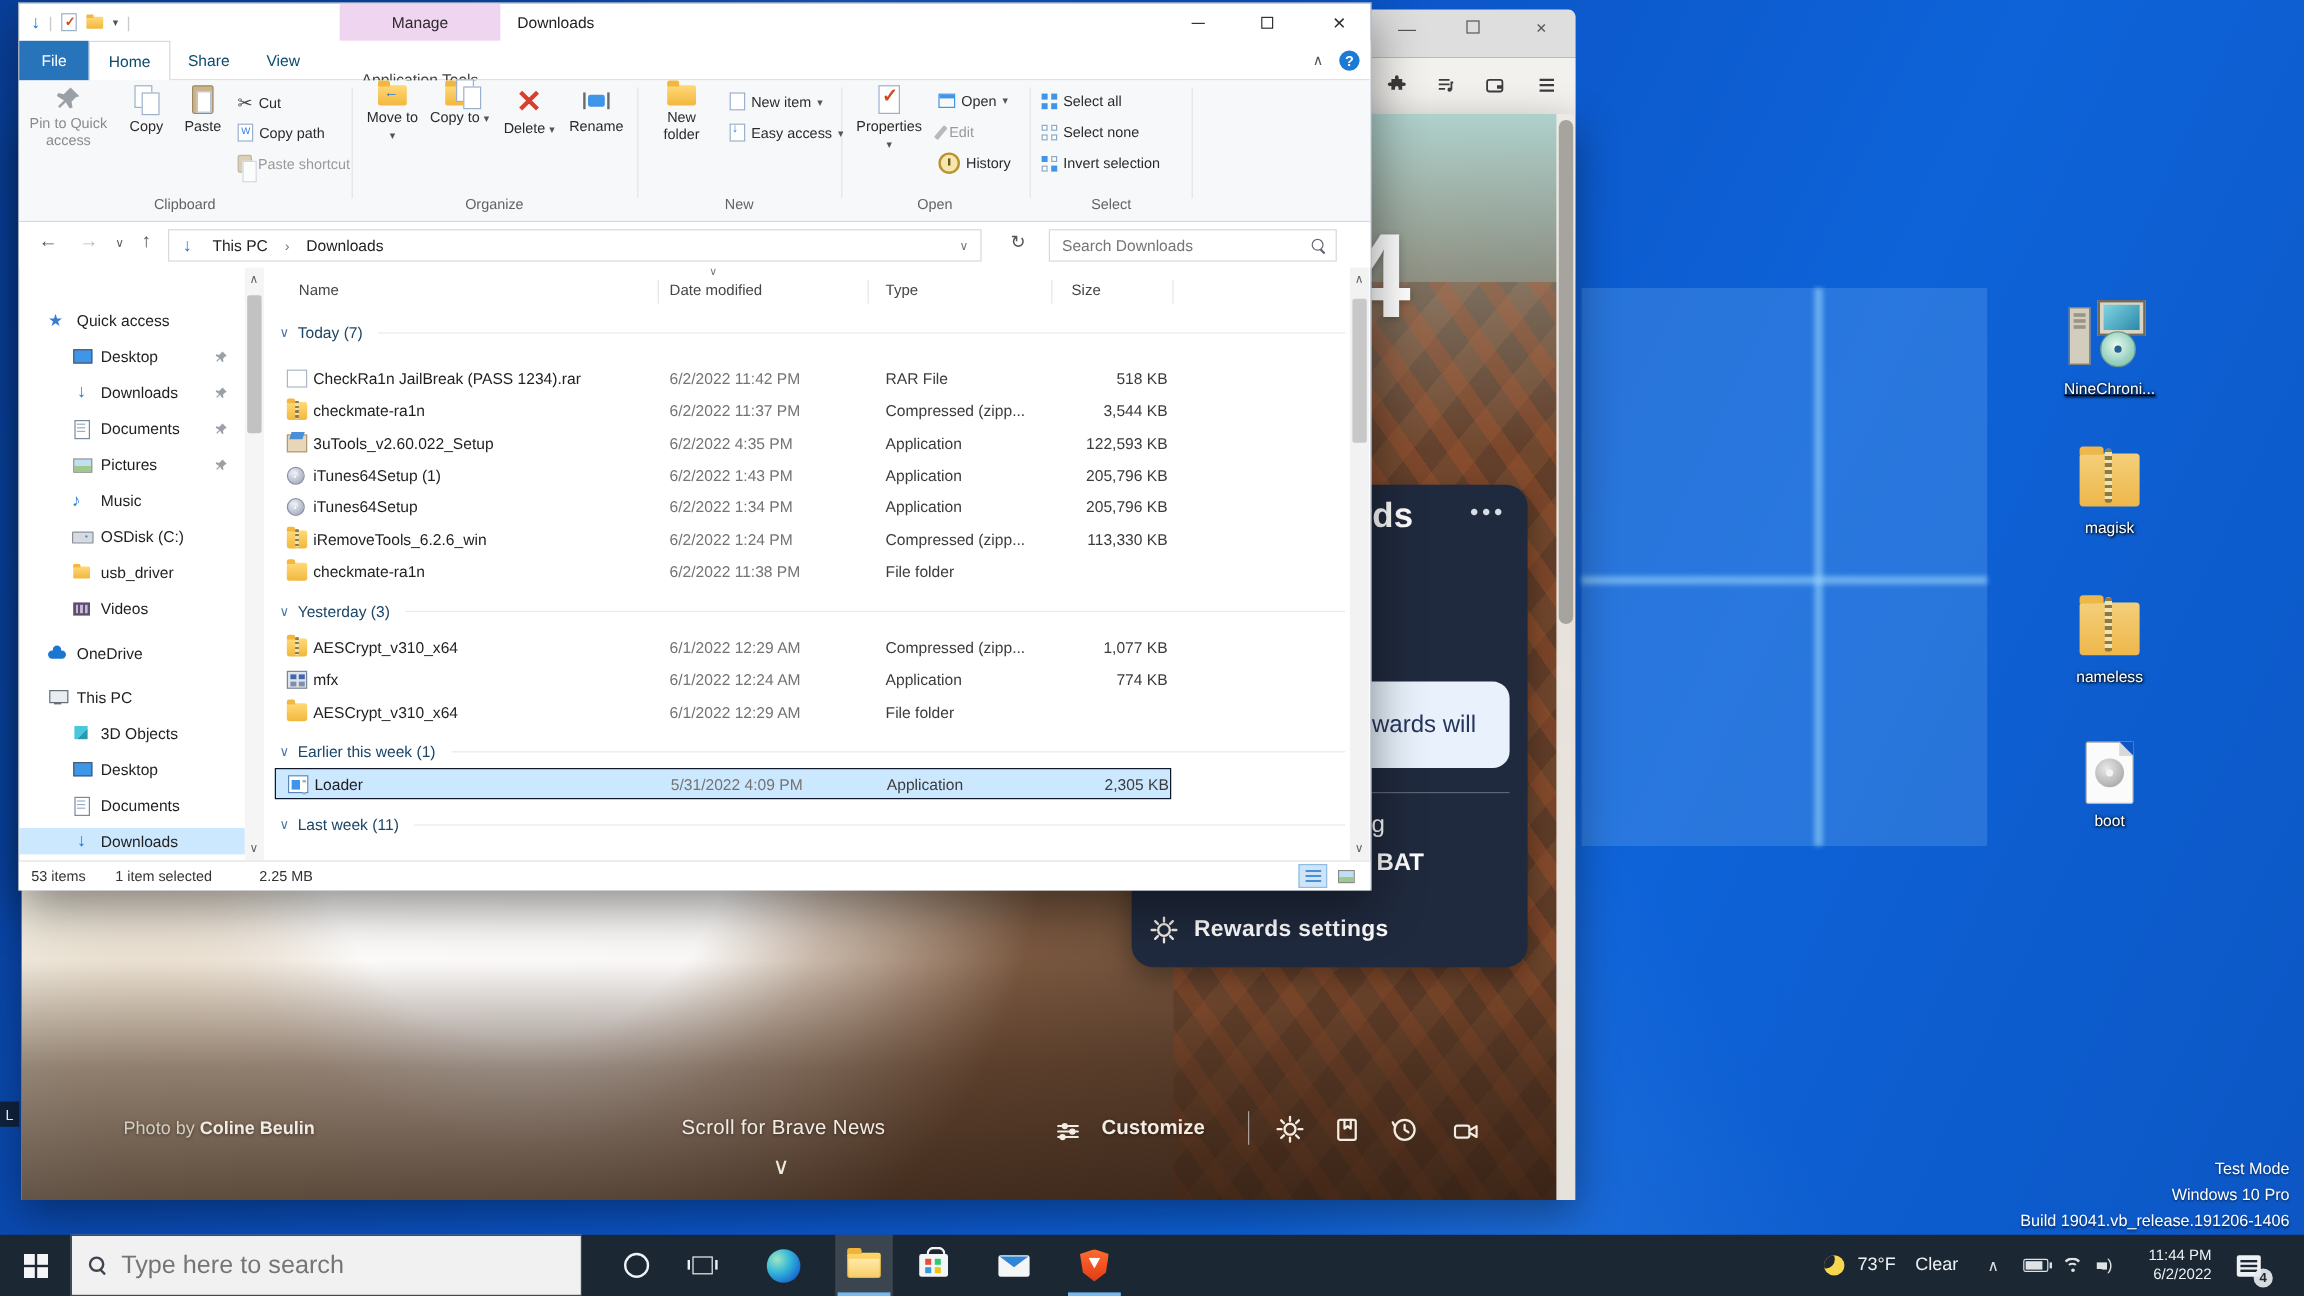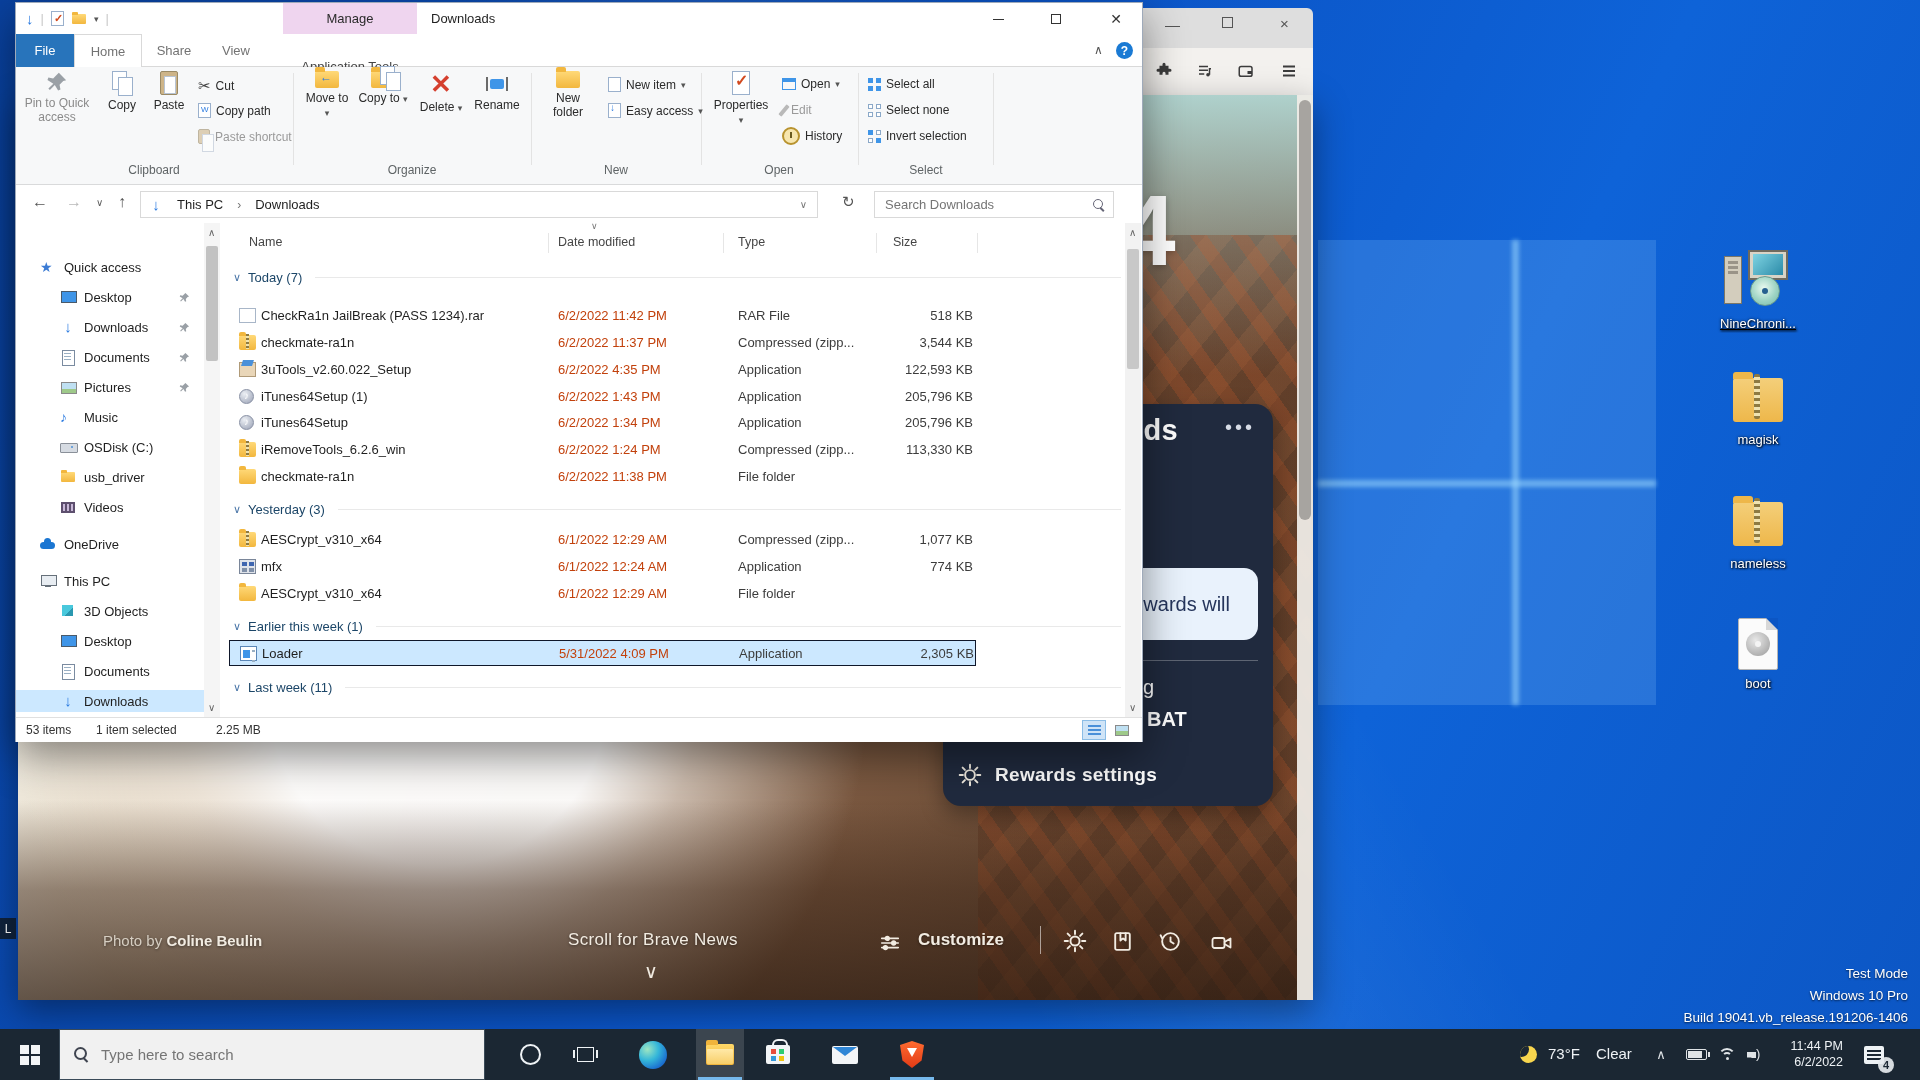--- a/index.html
+++ b/index.html
@@ -75,21 +75,21 @@
   .wsvg{stroke:#f2ece2;fill:none;stroke-width:1.8;stroke-linecap:round;stroke-linejoin:round;}
 
   
   .explorer{left:15px;top:2px;width:1128px;height:740px;background:#fff;border:1px solid rgba(80,100,130,.55);box-shadow:0 14px 40px rgba(0,0,0,.45);}
   .managetab{left:267px;top:0;width:134px;height:31px;background:#efd5ef;display:flex;align-items:center;justify-content:center;font-size:13px;color:#2b2b2b;}
   .wtitle{left:415px;top:8px;font-size:13px;color:#1f1f1f;}
   .cap{width:20px;height:20px;display:flex;align-items:center;justify-content:center;color:#333;font-size:14px;}
   .capmin i{display:block;width:11px;border-top:1px solid #333;}
   .capmax i{display:block;width:10px;height:10px;border:1px solid #333;}
   .tabsrow{left:0;top:31px;width:1126px;height:33px;background:#fff;border-bottom:1px solid #d9d9d9;}
-  .tab{position:absolute;top:0;height:33px;display:flex;align-items:center;justify-content:center;font-size:13px;color:#737373;}
+  .tab{position:absolute;top:0;height:33px;display:flex;align-items:center;justify-content:center;font-size:13px;color:#0c4a6e;}
   .tab-file{background:#2874bb;color:#fff;}
   .tab-sel{background:#fff;border:1px solid #d9d9d9;border-bottom:none;}
   .helpcirc{width:17px;height:17px;border-radius:50%;background:#1a7ad4;color:#fff;font-size:12px;font-weight:bold;display:flex;align-items:center;justify-content:center;}
   .ribbon{left:0;top:64px;width:1126px;height:118px;background:#f7f8f9;border-bottom:1px solid #d9dadb;}
   .gsep{position:absolute;top:6px;width:1px;height:92px;background:#e3e3e3;}
   .glab{position:absolute;top:96px;font-size:12px;color:#5f6466;width:120px;text-align:center;}
   .bigbtn{position:absolute;top:4px;height:88px;display:flex;flex-direction:column;align-items:center;gap:3px;font-size:12px;color:#2b2b2b;text-align:center;line-height:14px;}
   .smallbtn{position:absolute;display:flex;align-items:center;gap:5px;font-size:12px;color:#2b2b2b;}
   .dis{color:#9a9a9a;}
   .caret{font-size:9px;color:#555;}
@@ -160,21 +160,21 @@
   
   .hdr{position:absolute;font-size:12.5px;color:#454545;}
   .hsep{position:absolute;top:230px;width:1px;height:20px;background:#e6e6e6;}
   .ghead{position:absolute;left:217px;width:888px;height:22px;display:flex;align-items:center;gap:7px;}
   .gchev{color:#4a76a8;font-size:11px;}
   .glabel{font-size:13px;color:#1c4668;white-space:nowrap;}
   .gline{flex:1;height:1px;background:#e9e9e9;margin-left:6px;}
   .frow{position:absolute;left:213px;width:747px;height:26px;}
   .frow.sel{background:#cce8ff;border:1px solid #0f172a;}
   .fname{position:absolute;left:32px;top:5px;font-size:13px;color:#1f1f1f;white-space:nowrap;}
-  .fdate{position:absolute;left:329px;top:5px;font-size:13px;color:#c2410c;white-space:nowrap;}
+  .fdate{position:absolute;left:329px;top:5px;font-size:13px;color:#737373;white-space:nowrap;}
   .ftype{position:absolute;left:509px;top:5px;font-size:13px;color:#3c3c3c;white-space:nowrap;}
   .fsize{position:absolute;left:600px;width:144px;top:5px;font-size:13px;color:#3c3c3c;text-align:right;}
   .fi{position:absolute;left:10px;top:5px;width:17px;height:15px;}
   .fi-doc{background:#fff;border:1px solid #a8b6c8;}
   .fi-zip{background:linear-gradient(#ffd978,#f2b73e);border-radius:2px;}
   .fi-zip::before{content:"";position:absolute;left:0;top:-3px;width:7px;height:4px;background:#f2b73e;border-radius:2px 2px 0 0;}
   .fi-zip::after{content:"";position:absolute;left:7px;top:-1px;bottom:1px;width:3px;background:repeating-linear-gradient(180deg,#8d7a42 0 2px,#efe3b2 2px 4px);}
   .fi-folder{background:linear-gradient(#ffd978,#f2b73e);border-radius:2px;}
   .fi-folder::before{content:"";position:absolute;left:0;top:-3px;width:7px;height:4px;background:#f2b73e;border-radius:2px 2px 0 0;}
   .fi-box3u{background:#e9d6b8;border:1px solid #b09a78;}
@@ -201,21 +201,21 @@
   .vthumb{display:inline-block;width:14px;height:11px;border:1px solid #8a8a8a;background:linear-gradient(180deg,#bfe0f2 55%,#9ec98a 55%);}
 
   
   .taskbar{left:0;top:1029px;width:1920px;height:51px;background:#1b2733;}
   .tb{position:absolute;top:0;height:51px;display:flex;align-items:center;justify-content:center;}
   .winflag{display:inline-block;width:20px;height:20px;position:relative;}
   .winflag i{position:absolute;width:9px;height:9px;background:#f3f5f7;display:block;}
   .winflag i:nth-child(1){left:0;top:0;} .winflag i:nth-child(2){right:0;top:0;}
   .winflag i:nth-child(3){left:0;bottom:0;} .winflag i:nth-child(4){right:0;bottom:0;}
   .tsearch{left:59px;width:426px;background:#f1f1f1;border:1px solid #3a4a58;display:flex;align-items:center;gap:10px;padding-left:14px;justify-content:flex-start;}
-  .tsearch input{border:none;outline:none;background:transparent;font-size:15px;color:#4f4f4f;width:330px;font-family:"Liberation Sans",sans-serif;}
+  .tsearch input{border:none;outline:none;background:transparent;font-size:21px;color:#4f4f4f;width:330px;font-family:"Liberation Sans",sans-serif;}
   .magd{display:inline-block;width:15px;height:15px;position:relative;}
   .magd::before{content:"";position:absolute;left:0;top:0;width:9px;height:9px;border:2px solid #3f4450;border-radius:50%;}
   .magd::after{content:"";position:absolute;left:10px;top:10px;width:6px;height:2px;background:#3f4450;transform:rotate(45deg);transform-origin:0 0;}
   .cortana{width:21px;height:21px;border:2px solid #eef2f5;border-radius:50%;}
   .taskview{width:17px;height:15px;border:1.5px solid #eef2f5;position:relative;}
   .taskview::before{content:"";position:absolute;left:-5px;top:2px;width:2px;height:8px;background:#eef2f5;}
   .taskview::after{content:"";position:absolute;right:-5px;top:2px;width:2px;height:8px;background:#eef2f5;}
   .edge{width:28px;height:28px;border-radius:50%;background:radial-gradient(circle at 30% 30%,#9ee6c2,#35b7d9 40%,#1b6fd0 75%,#174f9e);}
   .tfold{display:inline-block;width:28px;height:21px;background:linear-gradient(#ffd868,#f0b43c);border-radius:2px;position:relative;}
   .tfold::before{content:"";position:absolute;left:0;top:-4px;width:12px;height:5px;background:#f0b43c;border-radius:2px 2px 0 0;}

